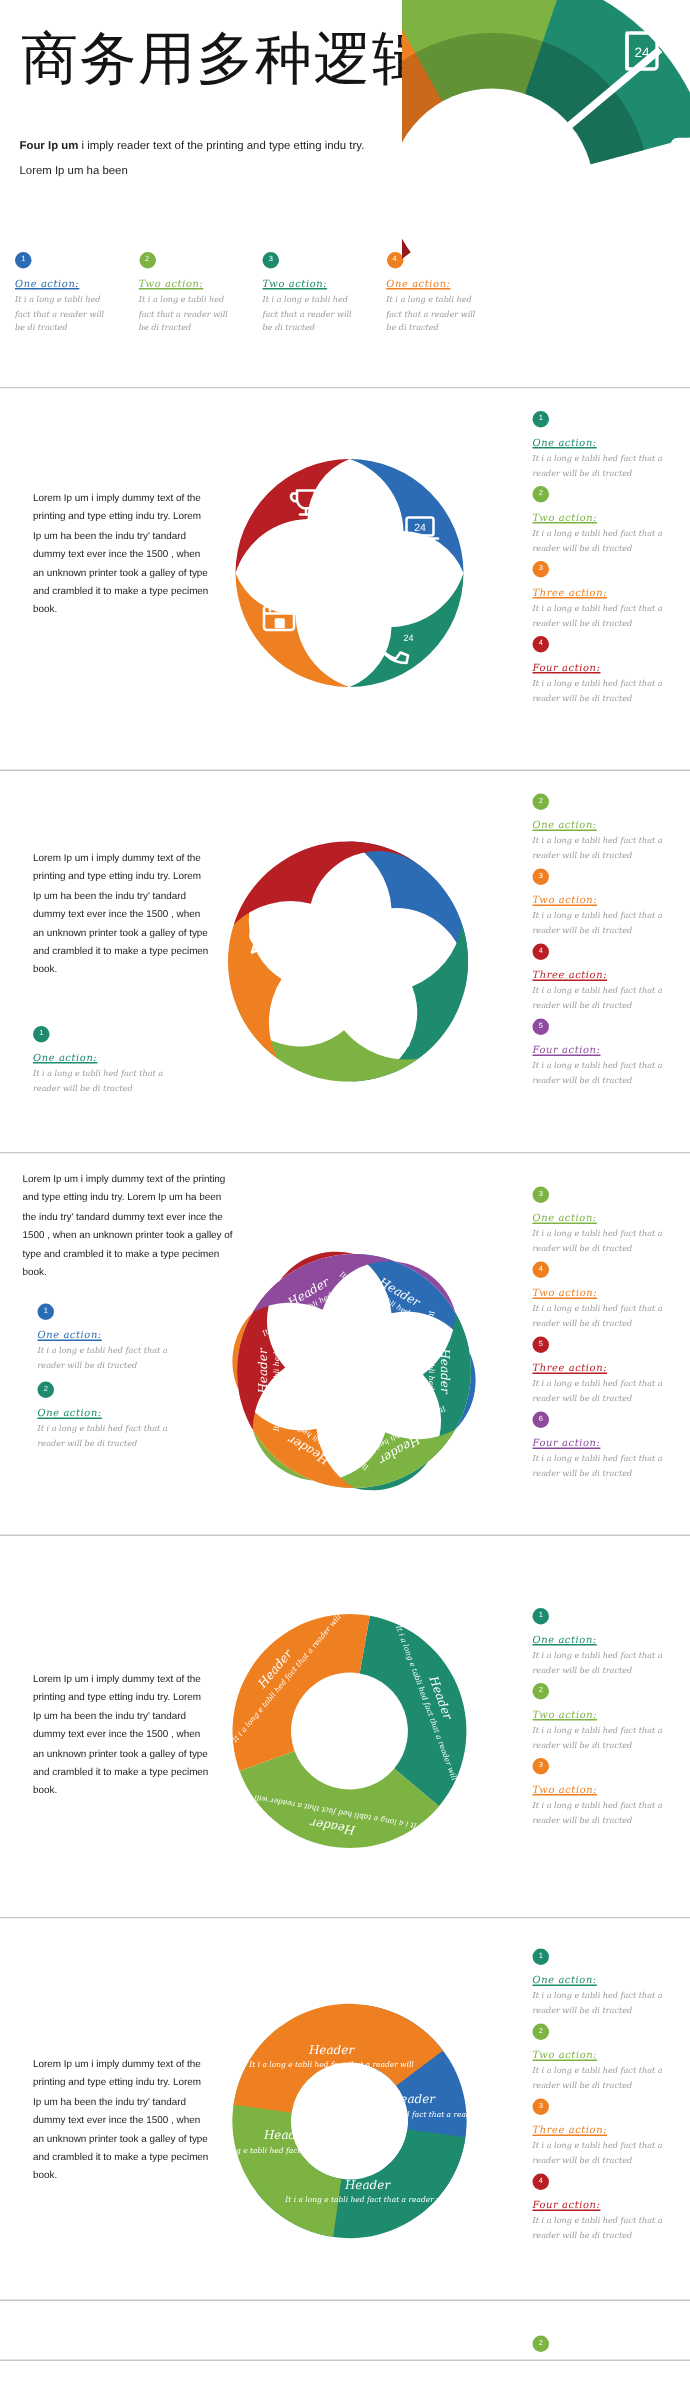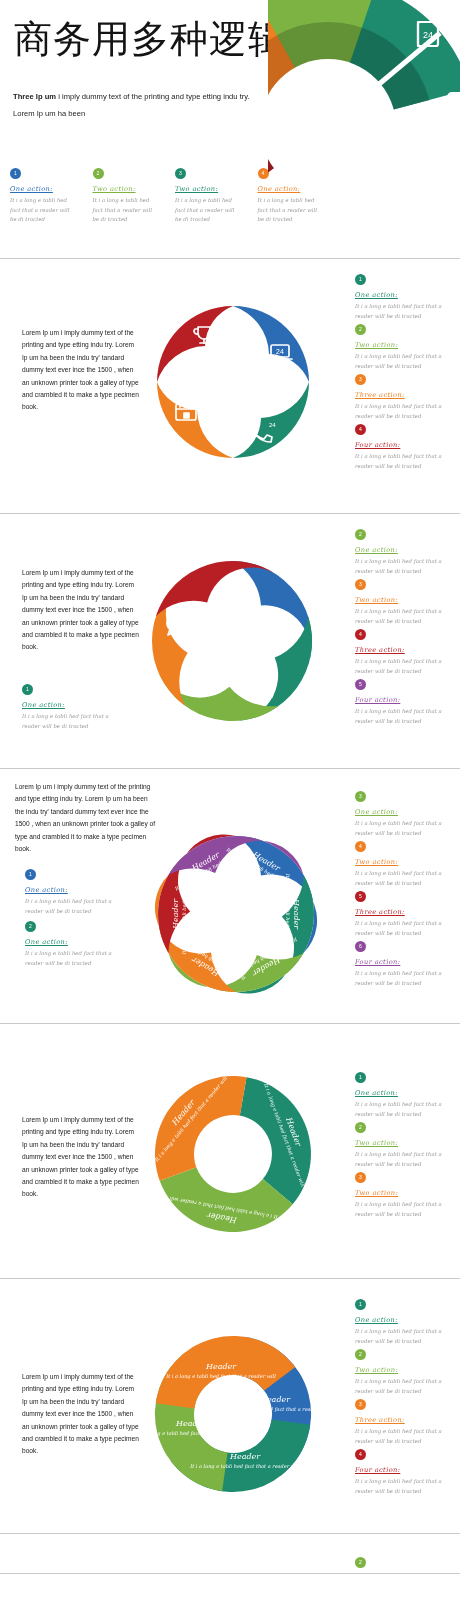--- a/index.html
+++ b/index.html
@@ -108,21 +108,21 @@
   .cs-fig { position: absolute; }
   .hdr-txt { font-family: "DejaVu Serif", serif; font-style: italic; fill: #ffffff; }
 </style>
 </head>
 <body>
 
 <section class="slide hero">
   <h1 class="hero-title">商务用多种逻辑图</h1>
 
   <p class="hero-lead">
-    <b>Three Ip um</b><span> i   imply dummy text of the printing and type etting indu try. Lorem Ip um ha  been</span>
+    <b>Four Ip um</b><span> i   imply reader text of the printing and type etting indu try. Lorem Ip um ha  been</span>
   </p>
 
   <div class="hero-bullets">
     <div class="bullet">
       <div class="badge b-blue">1</div>
       <div class="act-title t-blue">One  action:</div>
       <div class="act-body">It i  a long e tabli hed fact that a reader will be di tracted</div>
     </div>
     <div class="bullet">
       <div class="badge b-green">2</div>

